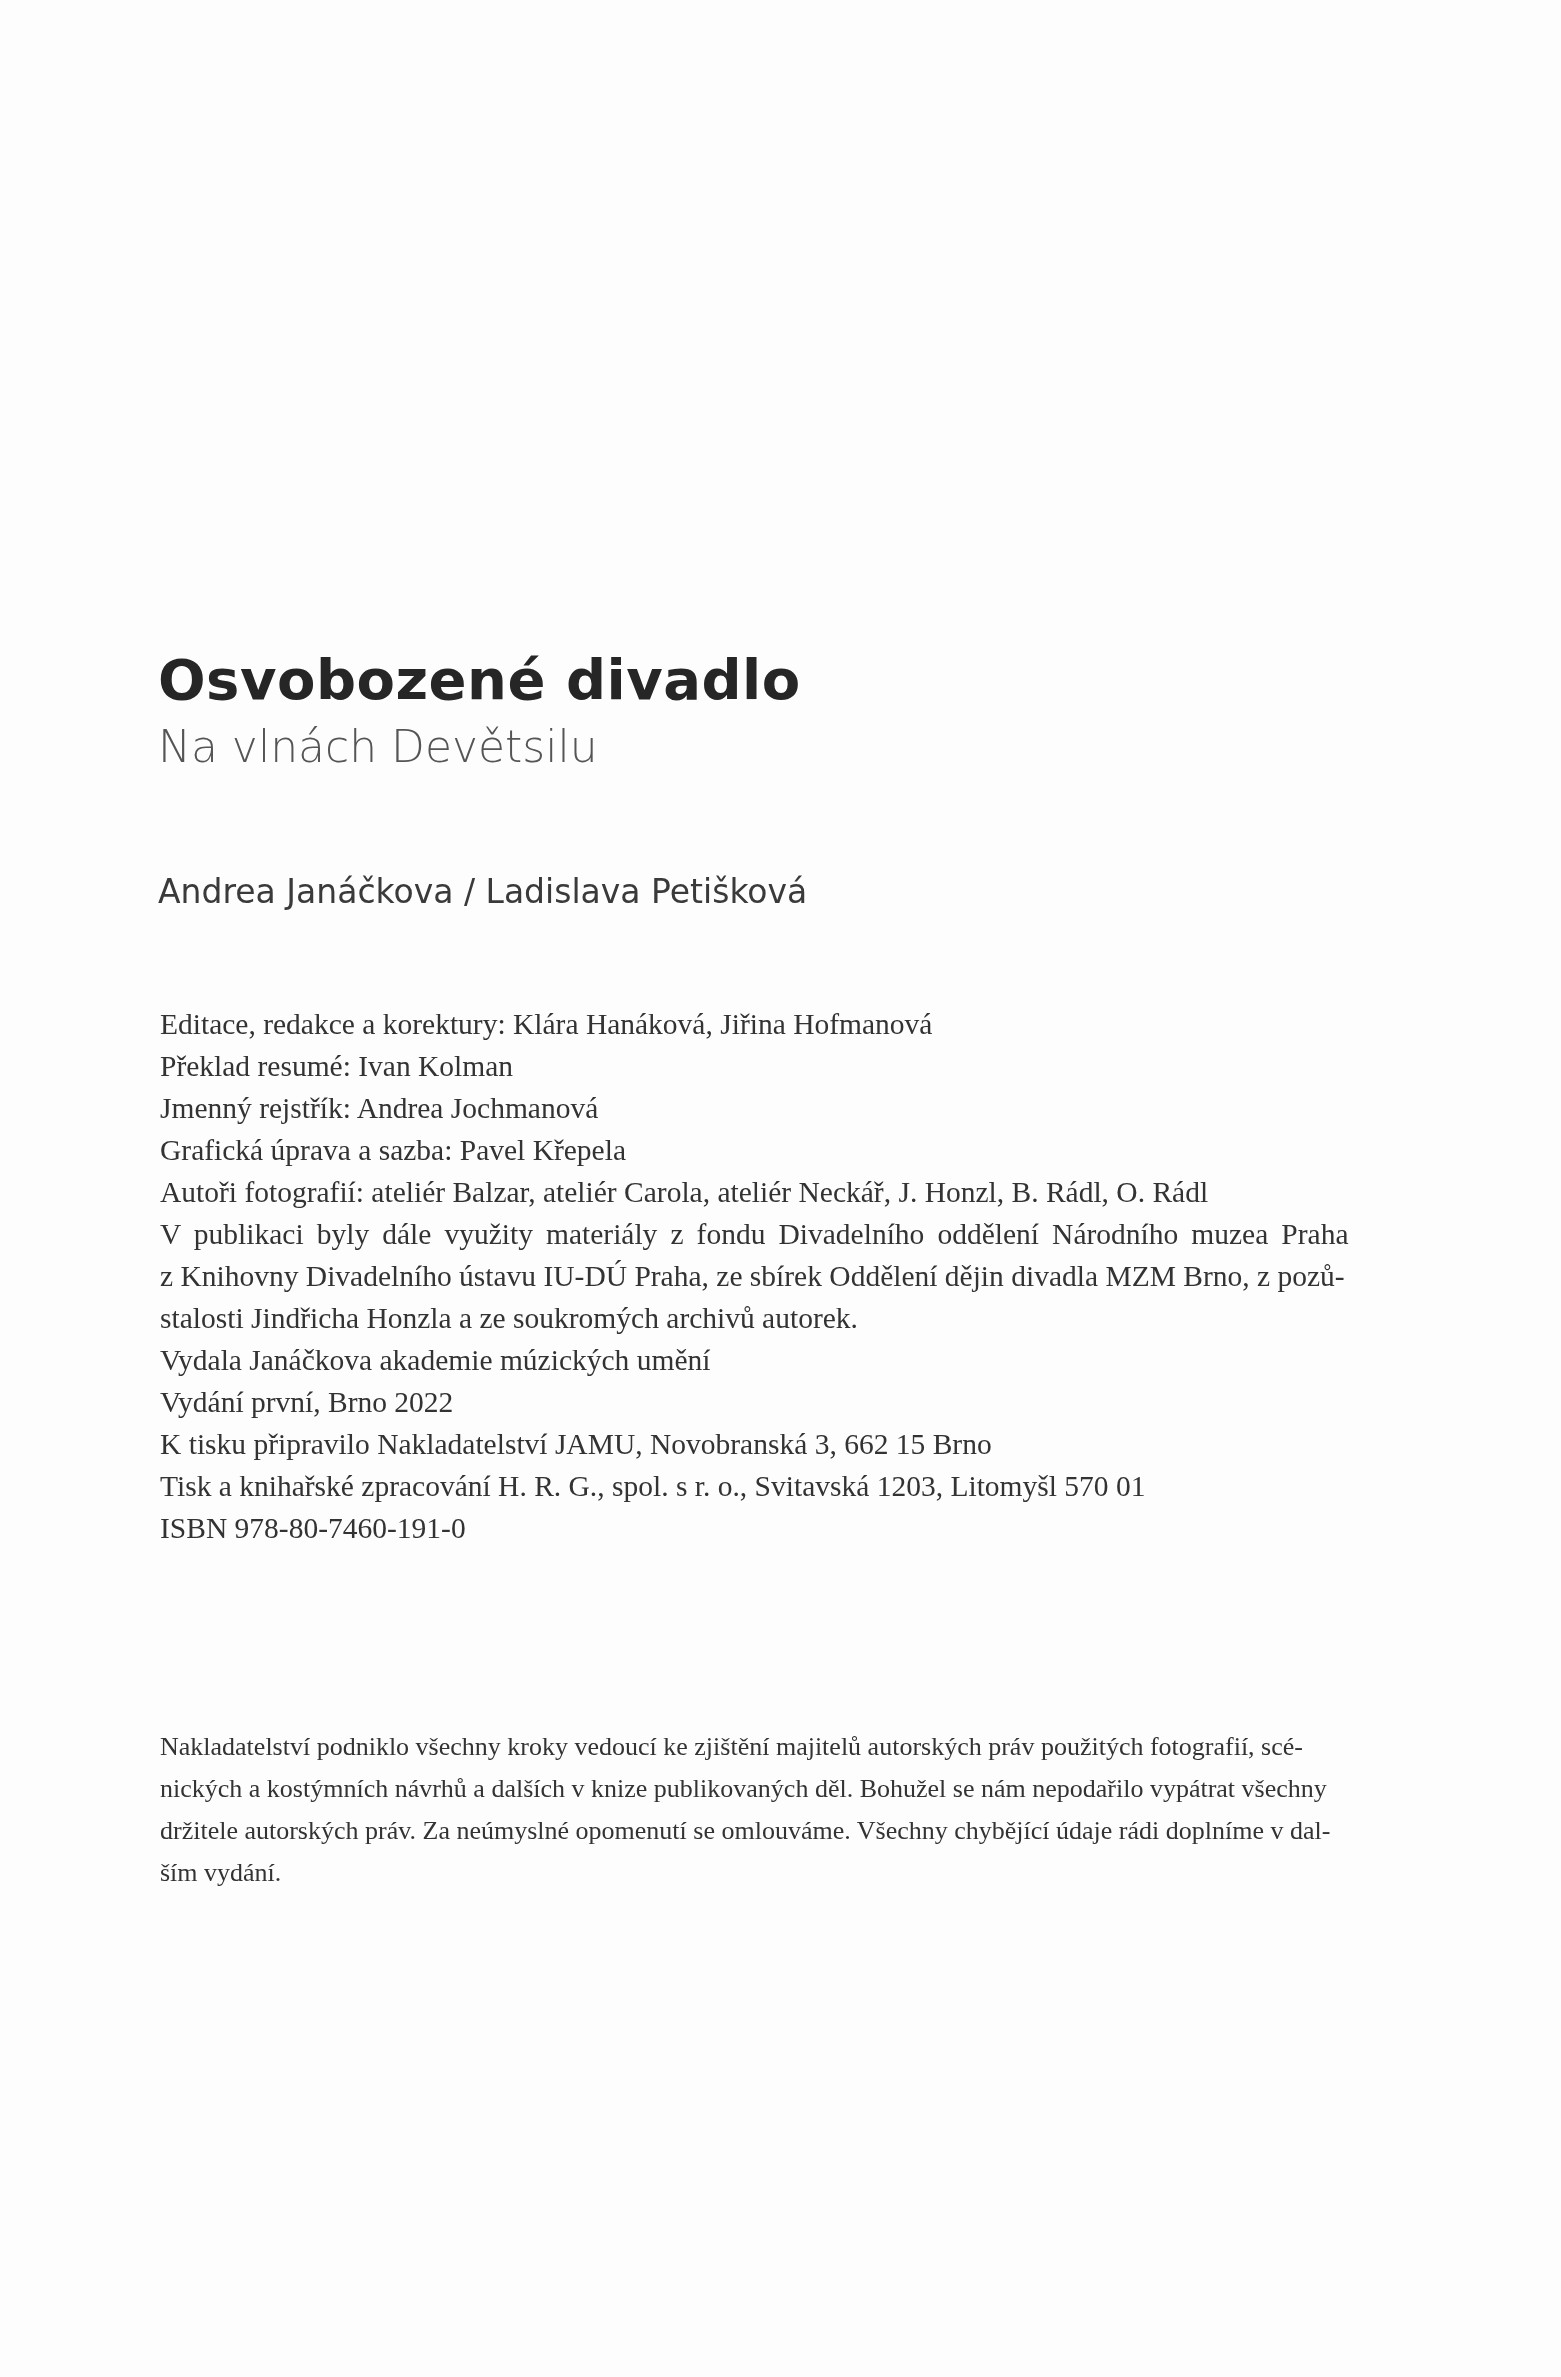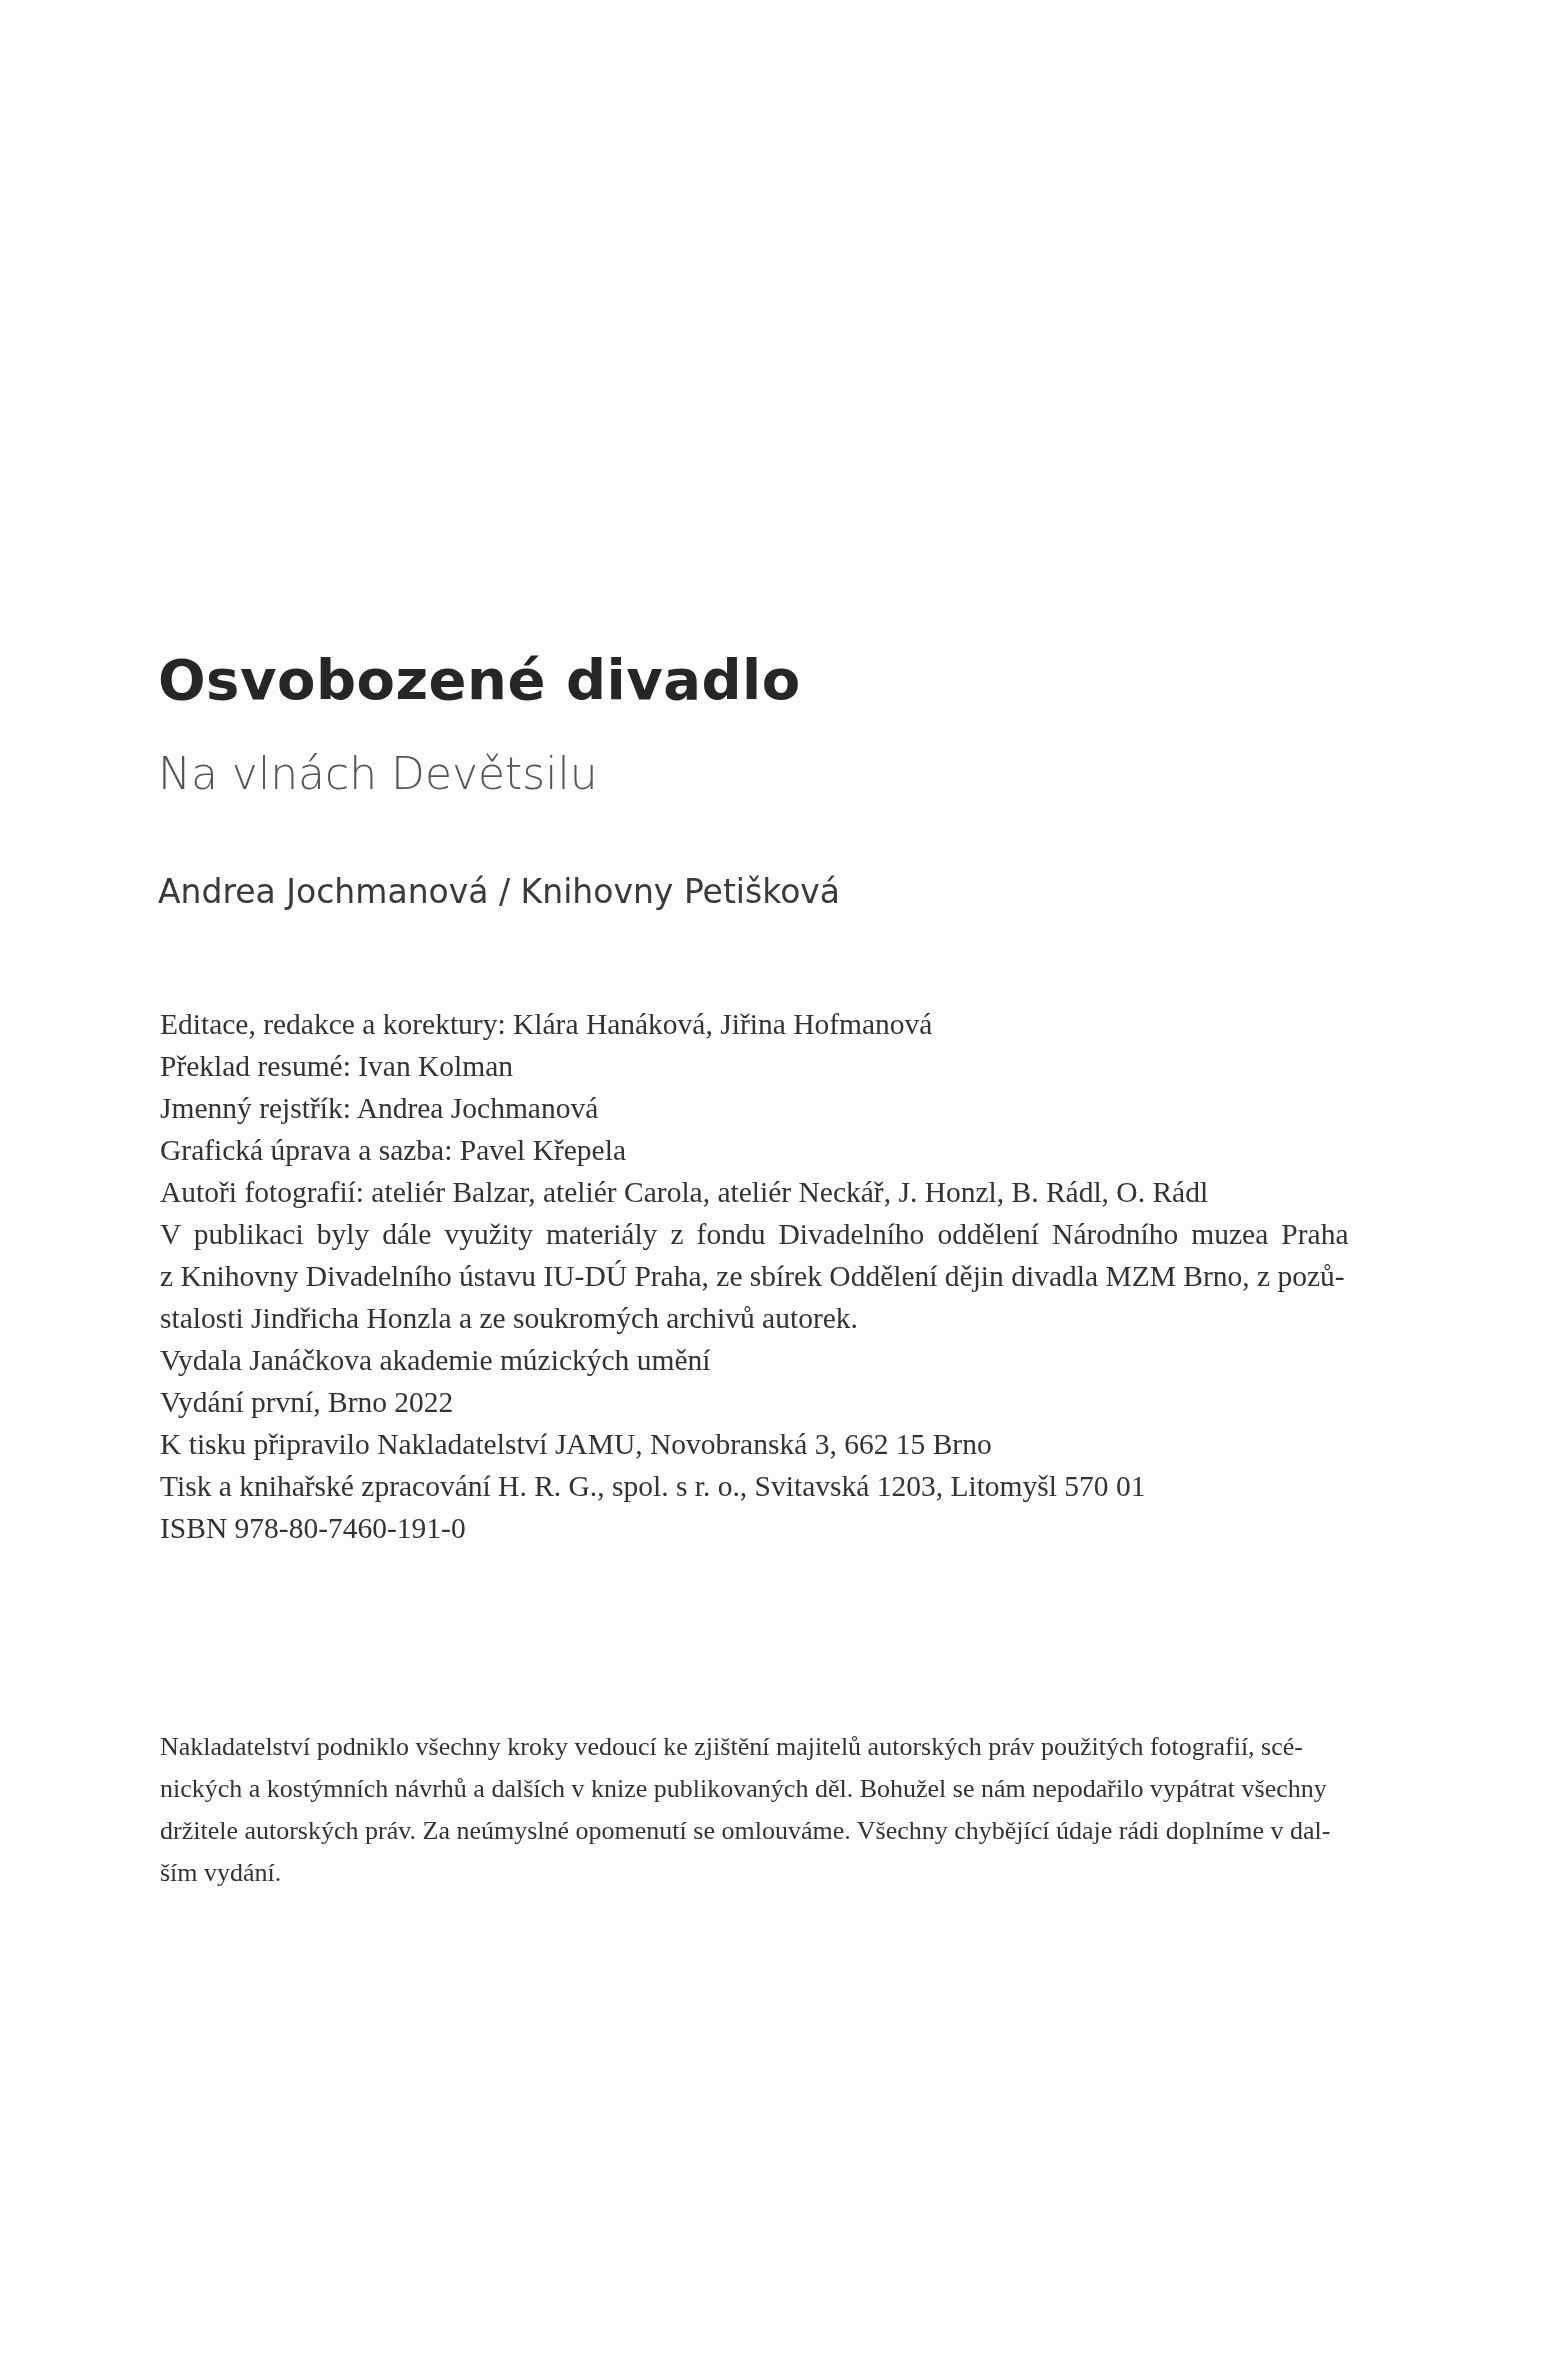--- a/index.html
+++ b/index.html
@@ -28,21 +28,21 @@
       font-family: "DejaVu Sans", sans-serif;
       font-weight: bold;
       font-size: 56px;
       letter-spacing: 0.5px;
       color: #262626;
       white-space: nowrap;
     }
     .subtitle {
       position: absolute;
       left: 158px;
-      top: 748px;
+      top: 721px;
       margin: 0;
       font-family: "DejaVu Sans", sans-serif;
       font-weight: 200;
       font-size: 44px;
       letter-spacing: 0px;
       color: #555555;
       white-space: nowrap;
       -webkit-text-stroke: 0px;
     }
     .authors {
@@ -93,21 +93,21 @@
     }
   </style>
 </head>
 <body>
 
 <div class="page">
 
   <h1 class="title">Osvobozené divadlo</h1>
   <h2 class="subtitle">Na vlnách Devětsilu</h2>
 
-  <p class="authors">Andrea Jochmanová / Knihovny Petišková</p>
+  <p class="authors">Andrea Janáčkova / Ladislava Petišková</p>
 
   <ul class="credits">
     <li>Editace, redakce a korektury: Klára Hanáková, Jiřina Hofmanová</li>
     <li>Překlad resumé: Ivan Kolman</li>
     <li>Jmenný rejstřík: Andrea Jochmanová</li>
     <li>Grafická úprava a sazba: Pavel Křepela</li>
     <li>Autoři fotografií: ateliér Balzar, ateliér Carola, ateliér Neckář, J. Honzl, B. Rádl, O. Rádl</li>
     <li class="justified">V publikaci byly dále využity materiály z fondu Divadelního oddělení Národního muzea Praha</li>
     <li>z Knihovny Divadelního ústavu IU-DÚ Praha, ze sbírek Oddělení dějin divadla MZM Brno, z pozů-</li>
     <li>stalosti Jindřicha Honzla a ze soukromých archivů autorek.</li>

